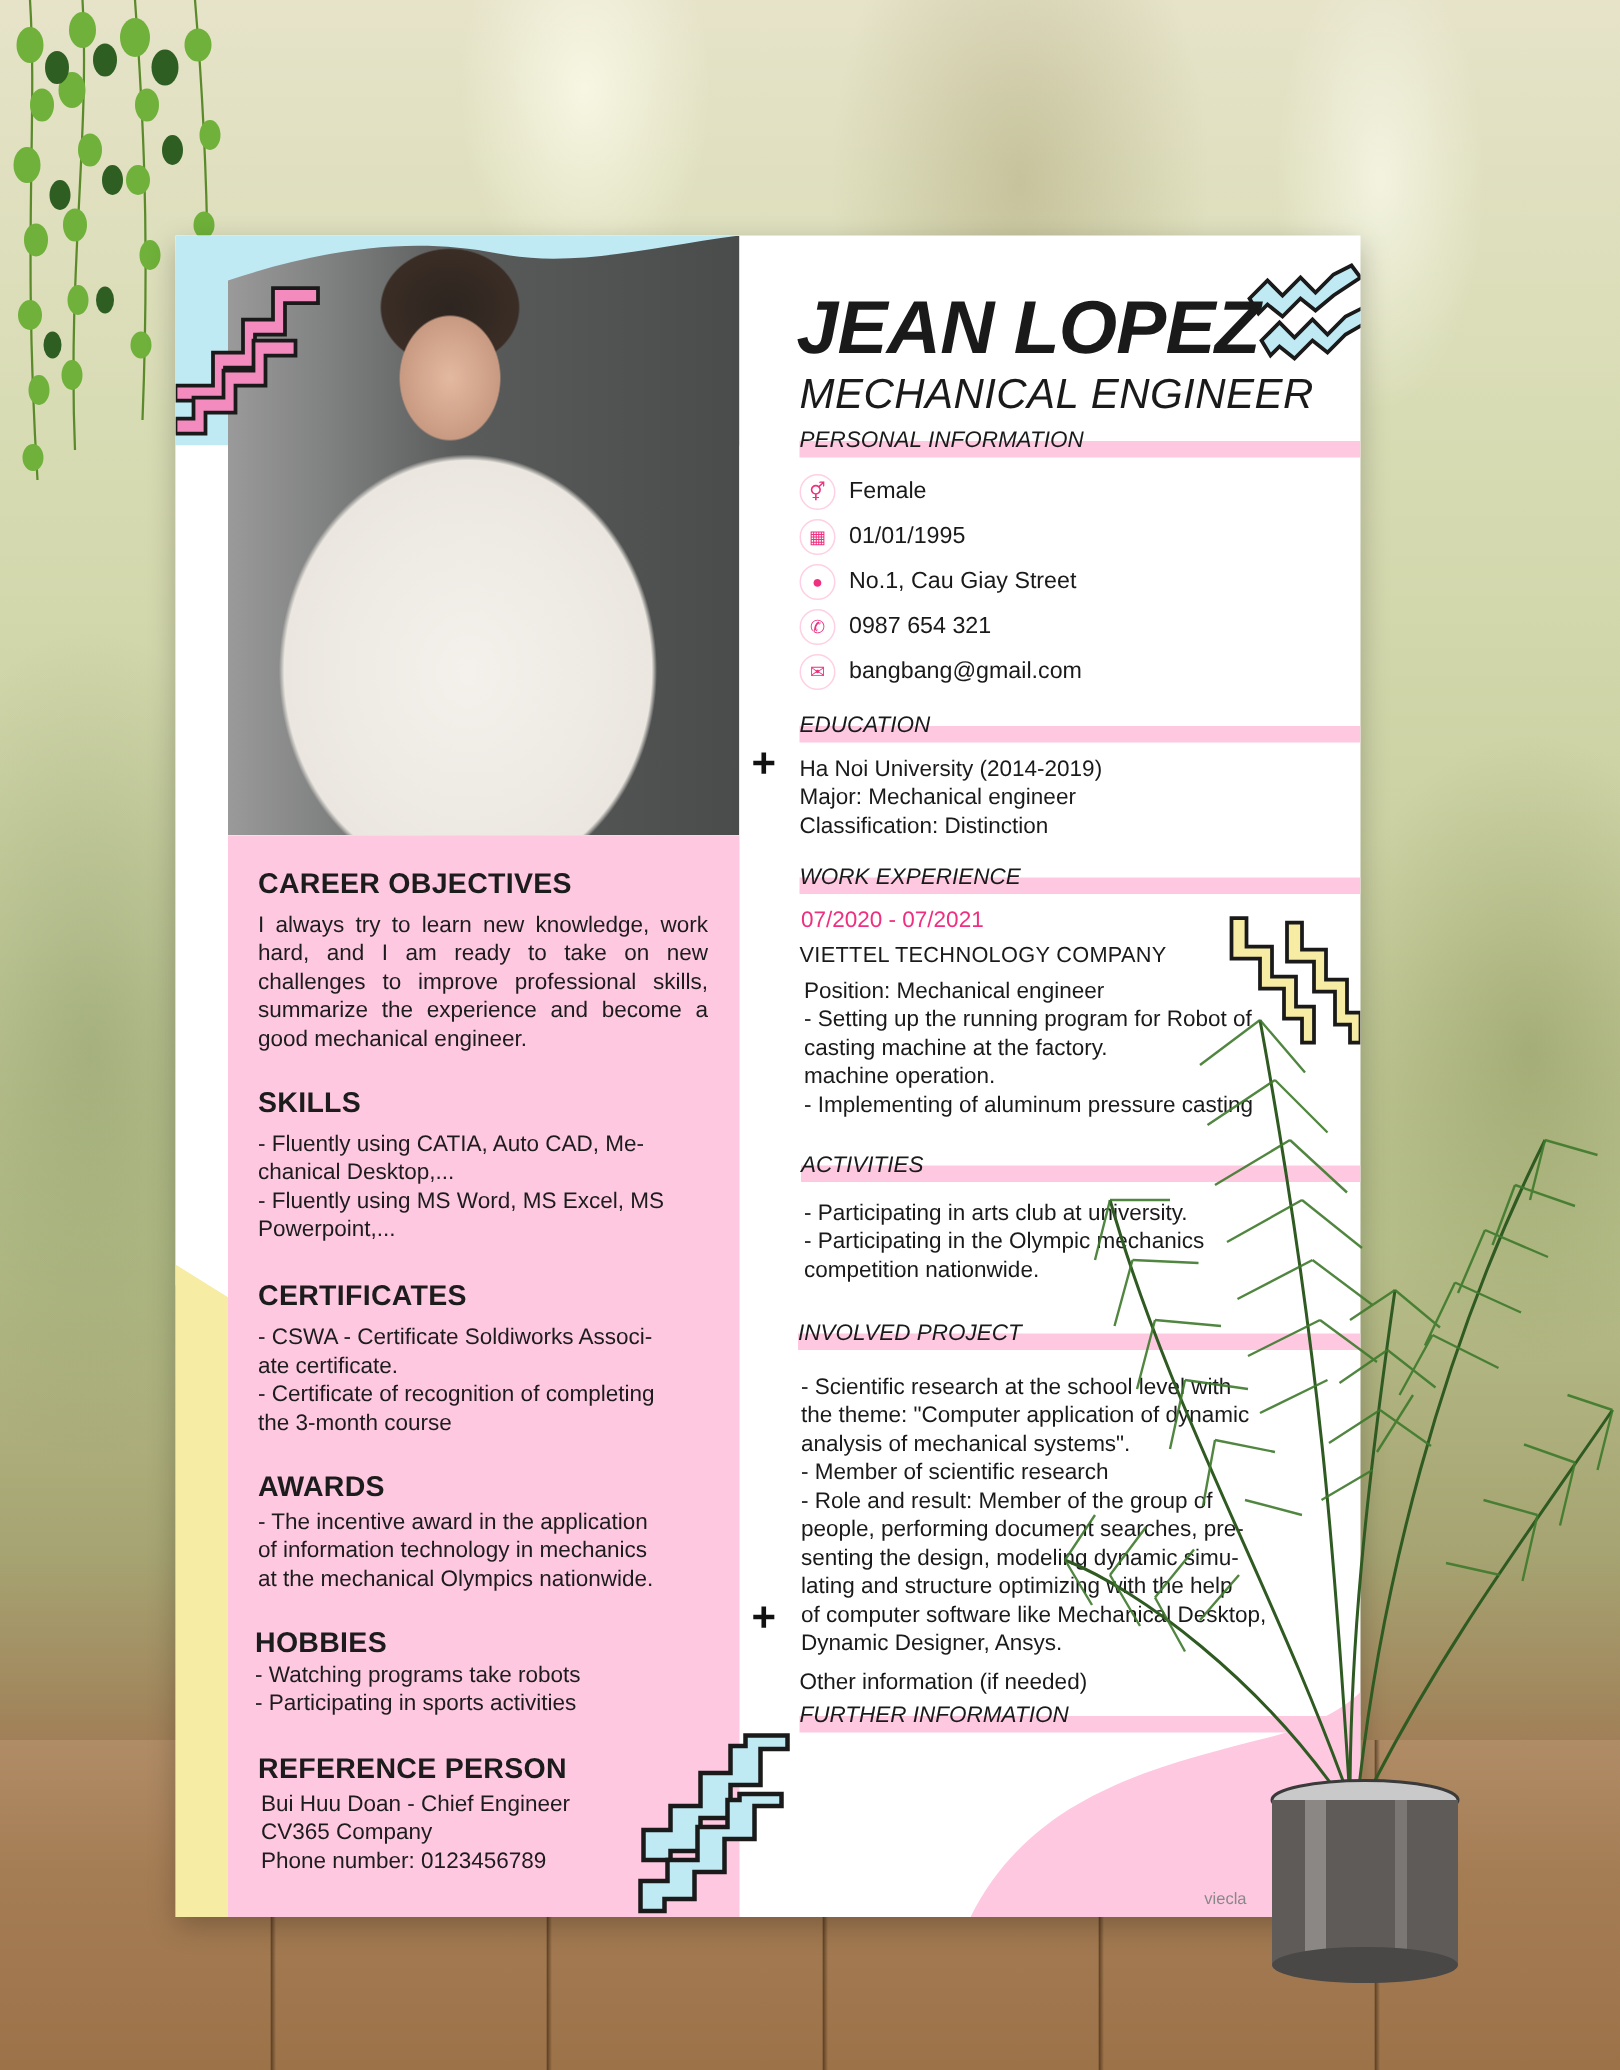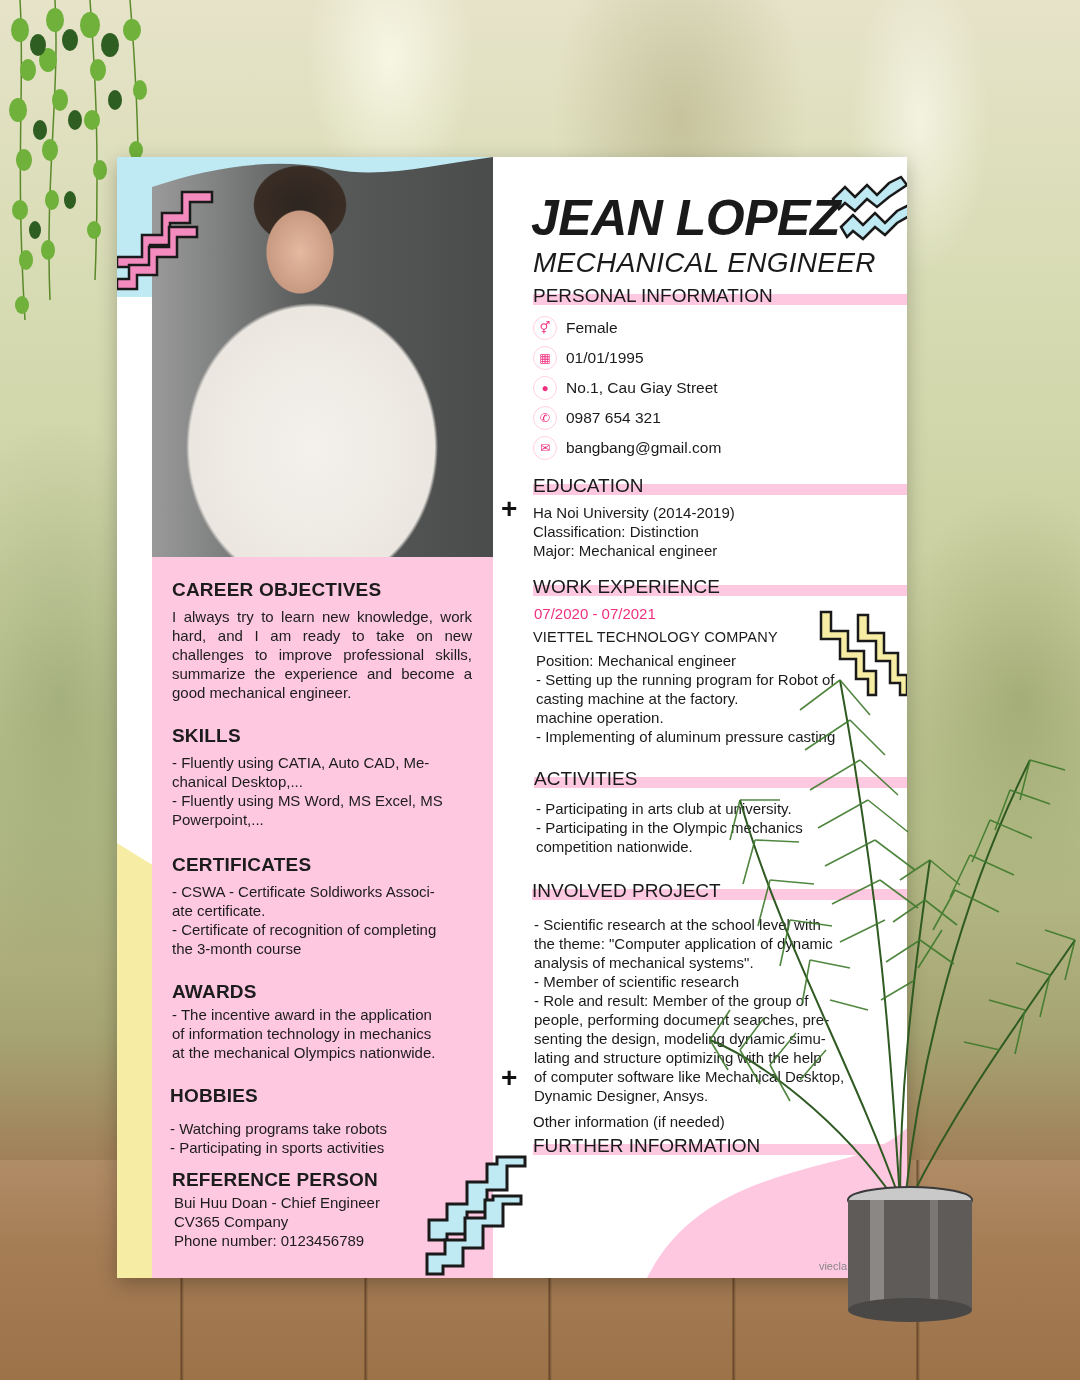--- a/index.html
+++ b/index.html
@@ -61,34 +61,34 @@
 
   .right { position: absolute; left: 376px; top: 0; width: 414px; height: 1121px; }
   .pink-blob {
     position: absolute; right: 0; bottom: 0; width: 260px; height: 150px; background: #ffc8e1;
     clip-path: path("M 0 150 C 40 70, 120 50, 200 30 C 230 22, 250 10, 260 0 L 260 150 Z");
   }
   .name { position: absolute; left: 38px; top: 32px; font-size: 50px; font-weight: bold; color: #1a1a1a; letter-spacing: -0.5px; font-style: italic; }
   .role { position: absolute; left: 40px; top: 90px; font-size: 28px; font-style: italic; color: #1a1a1a; letter-spacing: 0.3px; }
   .sec-head { position: absolute; left: 40px; right: 0; height: 22px; }
   .sec-head .bar { position: absolute; left: 0; right: 0; top: 9px; height: 11px; background: #ffc8e1; }
-  .sec-head .txt { position: relative; font-size: 19px; color: #1a1a1a; background: linear-gradient(180deg, transparent 0 0); padding-right: 2px; }
+  .sec-head .txt { position: relative; font-size: 15px; color: #1a1a1a; background: linear-gradient(180deg, transparent 0 0); padding-right: 2px; font-style: italic; }
   .info-row { position: absolute; left: 40px; display: flex; align-items: center; height: 26px; }
   .info-icon {
     width: 24px; height: 24px; border-radius: 50%; border: 1px solid #ffd0e3; background: #fff;
     display: flex; align-items: center; justify-content: center; margin-right: 9px;
     color: #ef2f7f; font-size: 12px; line-height: 1;
   }
   .info-text { font-size: 15.5px; color: #1a1a1a; }
   .rtext { position: absolute; left: 40px; width: 330px; font-size: 15px; line-height: 19px; color: #1a1a1a; }
   .rtext .l { display: block; }
   .date { color: #ef2f7f; font-size: 15px; }
   .company { font-size: 14.5px; font-weight: normal; letter-spacing: 0.2px; }
   .plus { position: absolute; font-size: 28px; font-weight: bold; color: #111; line-height: 1; }
-  .watermark { position: absolute; right: 60px; bottom: 6px; font-size: 11px; color: #888; }
+  .watermark { position: absolute; right: 76px; bottom: 6px; font-size: 11px; color: #888; }
 
   .zig { position: absolute; }
   .plant { position: absolute; left: 700px; top: 640px; width: 380px; height: 700px; pointer-events: none; }
 </style>
 </head>
 <body>
 
 <div class="bg-blur"></div>
 <div class="floor"></div>
 
@@ -178,21 +178,21 @@
     <div class="lp-section" style="top:424px;">
       <div class="lp-title" style="margin-bottom:2px;">AWARDS</div>
       <div class="lp-text">
         <span class="lp-line">- The incentive award in the application</span>
         <span class="lp-line">of information technology in mechanics</span>
         <span class="lp-line">at the mechanical Olympics nationwide.</span>
       </div>
     </div>
 
     <div class="lp-section" style="top:528px;left:18px;">
-      <div class="lp-title" style="margin-bottom:12px;">HOBBIES</div>
+      <div class="lp-title" style="margin-bottom:0;">HOBBIES</div>
       <div class="lp-text">
         <span class="lp-line">- Watching programs take robots</span>
         <span class="lp-line">- Participating in sports activities</span>
       </div>
     </div>
 
     <div class="lp-section" style="top:612px;">
       <div class="lp-title" style="margin-bottom:2px;">REFERENCE PERSON</div>
       <div class="lp-text" style="padding-left:2px;">
         <span class="lp-line">Bui Huu Doan - Chief Engineer</span>
@@ -247,22 +247,22 @@
       <span class="info-text">bangbang@gmail.com</span>
     </div>
 
     <span class="plus" style="left:8px;top:338px;">+</span>
     <div class="sec-head" style="top:318px;">
       <div class="bar"></div>
       <span class="txt">EDUCATION</span>
     </div>
     <div class="rtext" style="top:346px;">
       <span class="l">Ha Noi University (2014-2019)</span>
+      <span class="l">Major: Mechanical engineer</span>
       <span class="l">Classification: Distinction</span>
-      <span class="l">Major: Mechanical engineer</span>
     </div>
 
     <div class="sec-head" style="top:419px;">
       <div class="bar"></div>
       <span class="txt">WORK EXPERIENCE</span>
     </div>
     <div class="rtext" style="top:447px;left:41px;">
       <span class="l date">07/2020 - 07/2021</span>
     </div>
     <div class="rtext" style="top:471px;">

